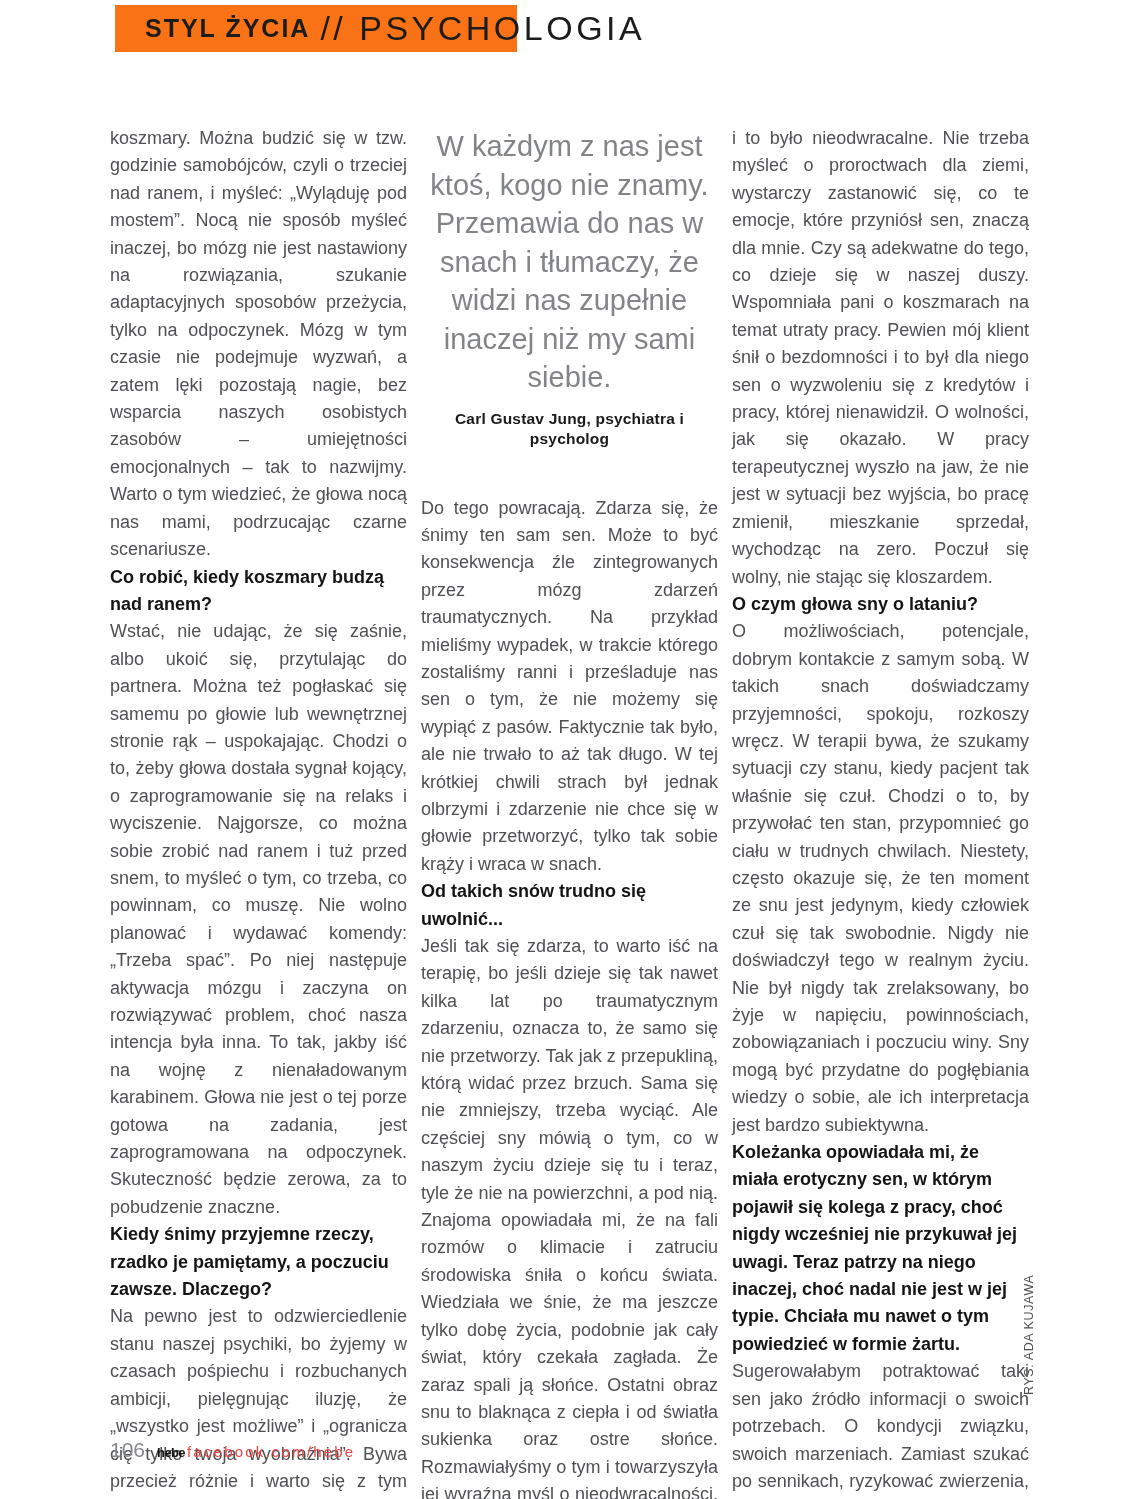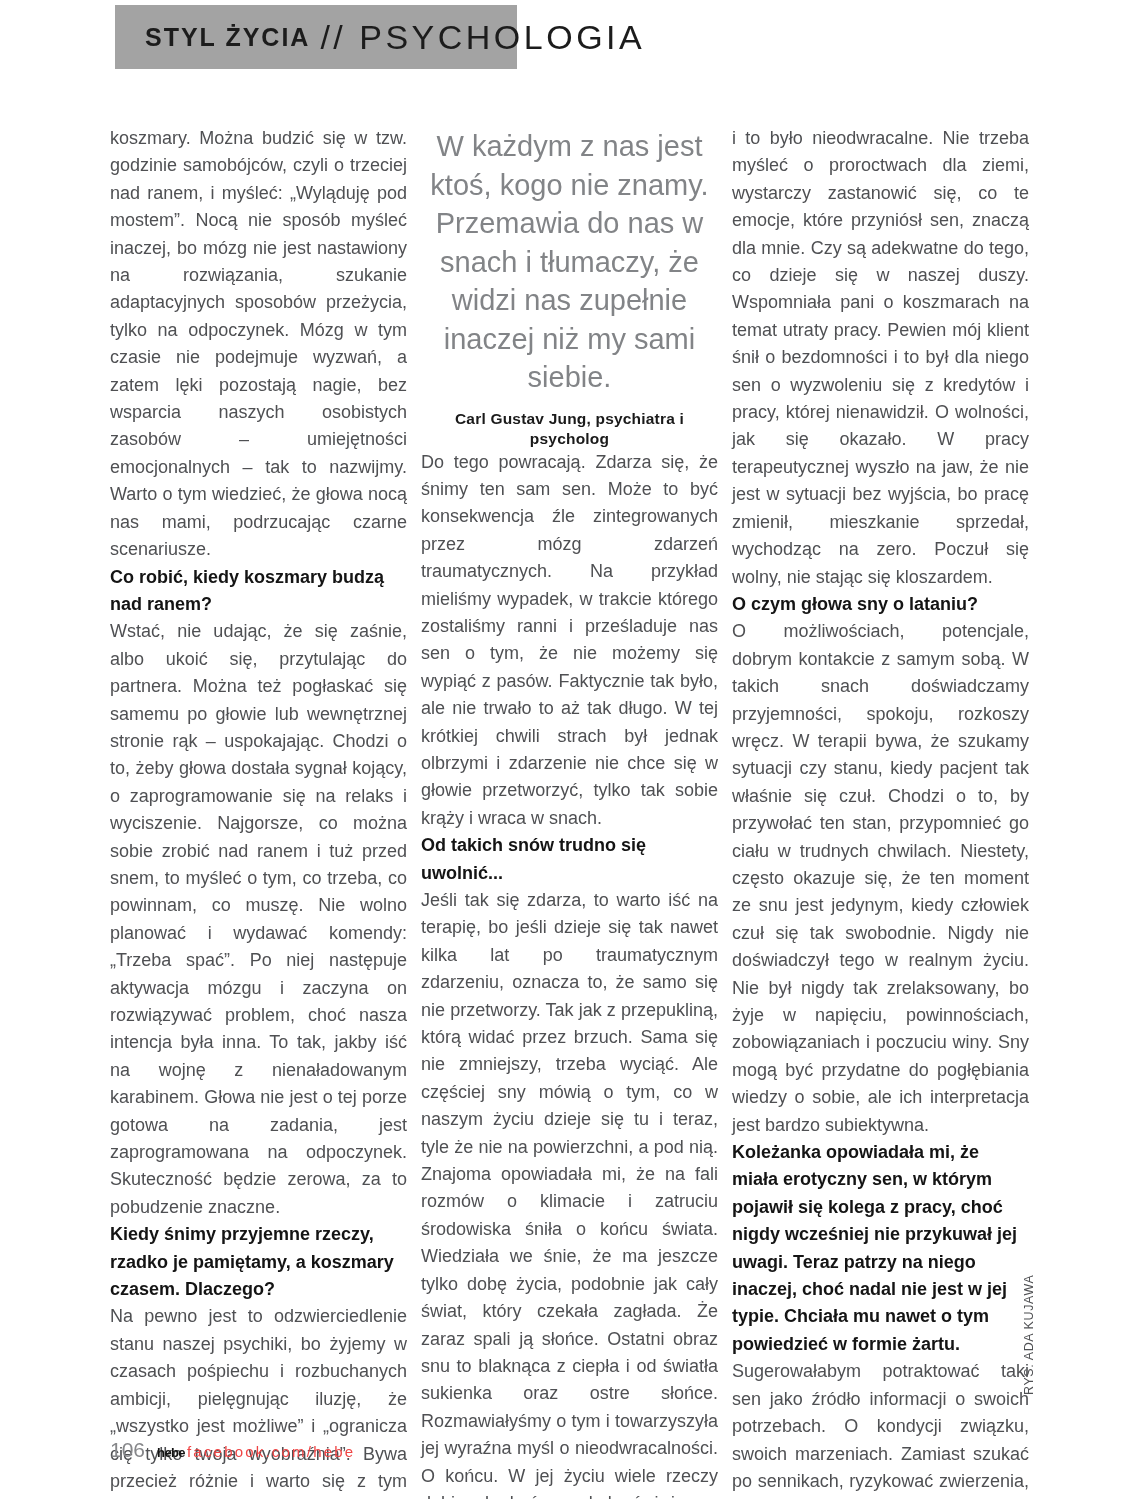--- a/index.html
+++ b/index.html
@@ -8,22 +8,22 @@
     background: #ffffff;
     font-family: "Liberation Sans", "DejaVu Sans", sans-serif;
     position: relative;
     overflow: hidden;
   }
   .page { position: absolute; inset: 0; }
 
   
   .kicker {
     position: absolute; left: 115px; top: 5px;
-    width: 402px; height: 64px;
-    background: #a3a3a3;
+    width: 402px; height: 47px;
+    background: #f97316;
     display: flex; align-items: center;
     padding-left: 30px; box-sizing: border-box;
     white-space: nowrap;
   }
   .kicker-bold {
     font-weight: 800; font-size: 25px; letter-spacing: 2px; color: #1c1c1c;
   }
   .kicker-light {
     font-weight: 400; font-size: 34px; letter-spacing: 3.5px; color: #1c1c1c;
     margin-left: 10px;
@@ -52,20 +52,21 @@
   .block.quote {
     font-size: 29px; line-height: 38.5px;
     color: #828487;
     text-align: center;
     margin: 2px 0 12px 0;
   }
   .block.quote-attr {
     font-size: 15.5px; line-height: 20px;
     font-weight: 700; color: #1a1a1a;
     text-align: center;
+    margin-bottom: 46px;
     letter-spacing: 0.2px;
   }
 
   
   .credit {
     position: absolute; left: 1022px; top: 1250px; height: 145px;
     writing-mode: vertical-rl; transform: rotate(180deg);
     font-size: 12.5px; color: #4f5053; letter-spacing: 0.6px;
     white-space: nowrap;
   }
@@ -93,21 +94,21 @@
   <div class="kicker">
     <span class="kicker-bold">STYL ŻYCIA</span>
     <span class="kicker-light">// PSYCHOLOGIA</span>
   </div>
 
   <div class="columns">
     <div class="col">
         <div class="block p">koszmary. Można budzić się w tzw. godzinie samobójców, czyli o trzeciej nad ranem, i myśleć: „Wyląduję pod mostem”. Nocą nie sposób myśleć inaczej, bo mózg nie jest nastawiony na rozwiązania, szukanie adaptacyjnych sposobów przeżycia, tylko na odpoczynek. Mózg w tym czasie nie podejmuje wyzwań, a zatem lęki pozostają nagie, bez wsparcia naszych osobistych zasobów – umiejętności emocjonalnych – tak to nazwijmy. Warto o tym wiedzieć, że głowa nocą nas mami, podrzucając czarne scenariusze.</div>
         <div class="block h">Co robić, kiedy koszmary budzą nad ranem?</div>
         <div class="block p">Wstać, nie udając, że się zaśnie, albo ukoić się, przytulając do partnera. Można też pogłaskać się samemu po głowie lub wewnętrznej stronie rąk – uspokajając. Chodzi o to, żeby głowa dostała sygnał kojący, o zaprogramowanie się na relaks i wyciszenie. Najgorsze, co można sobie zrobić nad ranem i tuż przed snem, to myśleć o tym, co trzeba, co powinnam, co muszę. Nie wolno planować i wydawać komendy: „Trzeba spać”. Po niej następuje aktywacja mózgu i zaczyna on rozwiązywać problem, choć nasza intencja była inna. To tak, jakby iść na wojnę z nienaładowanym karabinem. Głowa nie jest o tej porze gotowa na zadania, jest zaprogramowana na odpoczynek. Skuteczność będzie zerowa, za to pobudzenie znaczne.</div>
-        <div class="block h">Kiedy śnimy przyjemne rzeczy, rzadko je pamiętamy, a koszmary czasem. Dlaczego?</div>
+        <div class="block h">Kiedy śnimy przyjemne rzeczy, rzadko je pamiętamy, a poczuciu zawsze. Dlaczego?</div>
         <div class="block p">Na pewno jest to odzwierciedlenie stanu naszej psychiki, bo żyjemy w czasach pośpiechu i rozbuchanych ambicji, pielęgnując iluzję, że „wszystko jest możliwe” i „ogranicza cię tylko twoja wyobraźnia”. Bywa przecież różnie i warto się z tym pogodzić, biorąc życie takim, jakie jest, nie wymyślając ciągle na nowo lepszych wersji siebie, nie tonąc w niezadowoleniu. Nie nad każdym koszmarem warto się zastanawiać, tym bardziej że czasem jest on konsekwencją sytej kolacji zjedzonej zbyt późno. Ale są sny, które bywają zastanawiające i trudno z nich wyjść nawet w trakcie dnia.</div>
       </div>
     <div class="col">
         <div class="block quote">W każdym z nas jest ktoś, kogo nie znamy. Przemawia do nas w snach i tłumaczy, że widzi nas zupełnie inaczej niż my sami siebie.</div>
         <div class="block quote-attr">Carl Gustav Jung, psychiatra i psycholog</div>
         <div class="block p">Do tego powracają. Zdarza się, że śnimy ten sam sen. Może to być konsekwencja źle zintegrowanych przez mózg zdarzeń traumatycznych. Na przykład mieliśmy wypadek, w trakcie którego zostaliśmy ranni i prześladuje nas sen o tym, że nie możemy się wypiąć z pasów. Faktycznie tak było, ale nie trwało to aż tak długo. W tej krótkiej chwili strach był jednak olbrzymi i zdarzenie nie chce się w głowie przetworzyć, tylko tak sobie krąży i wraca w snach.</div>
         <div class="block h">Od takich snów trudno się uwolnić...</div>
         <div class="block p">Jeśli tak się zdarza, to warto iść na terapię, bo jeśli dzieje się tak nawet kilka lat po traumatycznym zdarzeniu, oznacza to, że samo się nie przetworzy. Tak jak z przepukliną, którą widać przez brzuch. Sama się nie zmniejszy, trzeba wyciąć. Ale częściej sny mówią o tym, co w naszym życiu dzieje się tu i teraz, tyle że nie na powierzchni, a pod nią. Znajoma opowiadała mi, że na fali rozmów o klimacie i zatruciu środowiska śniła o końcu świata. Wiedziała we śnie, że ma jeszcze tylko dobę życia, podobnie jak cały świat, który czekała zagłada. Że zaraz spali ją słońce. Ostatni obraz snu to blaknąca z ciepła i od światła sukienka oraz ostre słońce. Rozmawiałyśmy o tym i towarzyszyła jej wyraźna myśl o nieodwracalności. O końcu. W jej życiu wiele rzeczy dobiegało końca – była świeżo po rozwodzie, musiała zmienić mieszkanie, kończyła studia podyplomowe, ojciec poważnie chorował, a ona sam dobiegała pięćdziesiątki. Wiele rzeczy się kończyło w podobnym czasie</div>
       </div>
     <div class="col">

